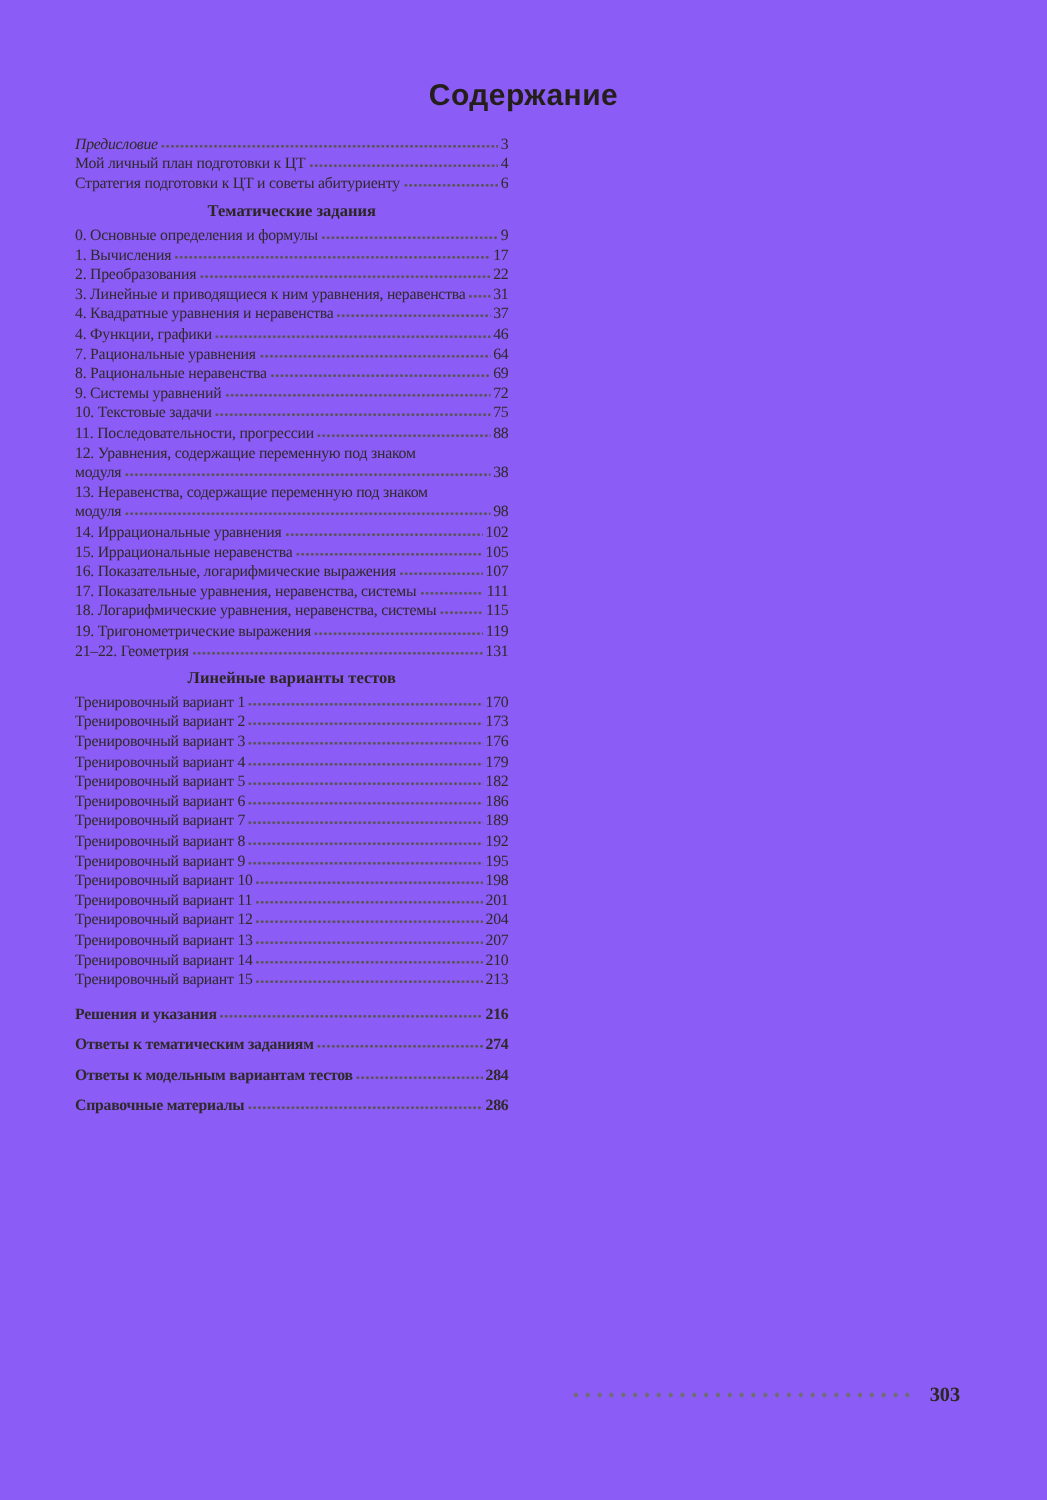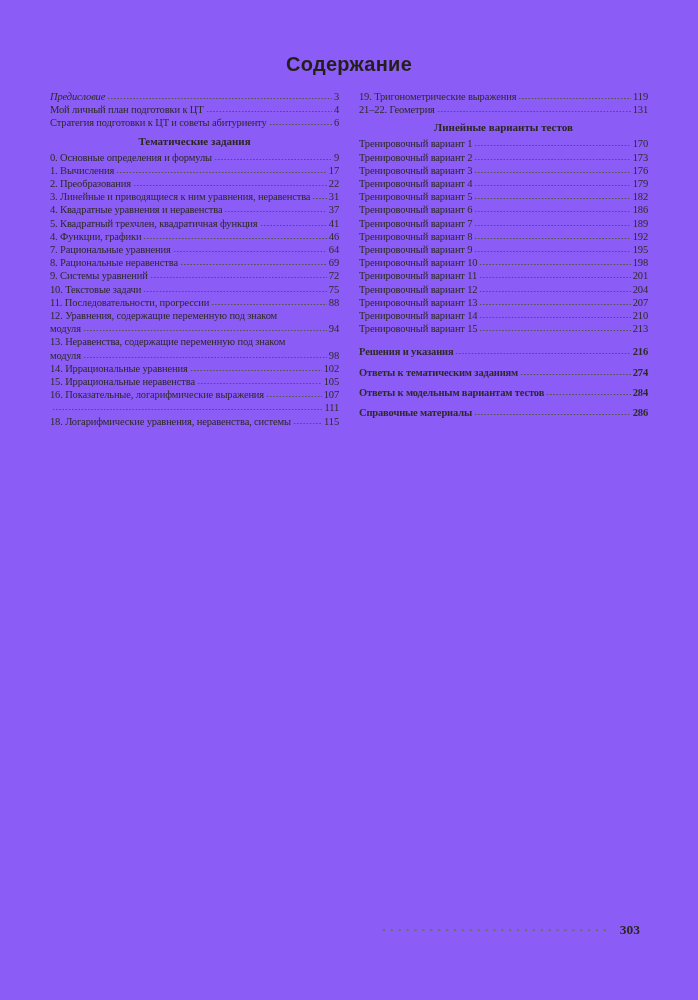--- a/index.html
+++ b/index.html
@@ -27,21 +27,21 @@
     letter-spacing: 0.3px;
     color: #241f1b;
     line-height: 24px;
   }
   .content {
     width: 598px;
     margin: 14px auto 0;
   }
   .columns {
     display: flex;
-    gap: 20px;
+    flex-direction: column;
   }
   .col {
     flex: 0 0 289px;
     width: 289px;
   }
   .toc-line {
     display: flex;
     align-items: baseline;
     font-size: 10.5px;
     line-height: 13.2px;
@@ -164,25 +164,20 @@
               <span class="leader"></span>
               <span class="page-num">31</span>
             </div>
 
             <div class="toc-line">
               <span class="entry-text">4. Квадратные уравнения и неравенства</span>
               <span class="leader"></span>
               <span class="page-num">37</span>
             </div>
 
-            <div class="toc-line">
-              <span class="entry-text">5. Квадратный трехчлен, квадратичная функция</span>
-              <span class="leader"></span>
-              <span class="page-num">41</span>
-            </div>
 
             <div class="toc-line">
               <span class="entry-text">4. Функции, графики</span>
               <span class="leader"></span>
               <span class="page-num">46</span>
             </div>
 
             <div class="toc-line">
               <span class="entry-text">7. Рациональные уравнения</span>
               <span class="leader"></span>
@@ -214,21 +209,21 @@
             </div>
 
             <div class="toc-line">
               <span class="entry-text">12. Уравнения, содержащие переменную под знаком</span>
 
             </div>
 
             <div class="toc-line">
               <span class="entry-text">модуля</span>
               <span class="leader"></span>
-              <span class="page-num">94</span>
+              <span class="page-num">38</span>
             </div>
 
             <div class="toc-line">
               <span class="entry-text">13. Неравенства, содержащие переменную под знаком</span>
 
             </div>
 
             <div class="toc-line">
               <span class="entry-text">модуля</span>
               <span class="leader"></span>
@@ -247,20 +242,21 @@
               <span class="page-num">105</span>
             </div>
 
             <div class="toc-line">
               <span class="entry-text">16. Показательные, логарифмические выражения</span>
               <span class="leader"></span>
               <span class="page-num">107</span>
             </div>
 
             <div class="toc-line">
+              <span class="entry-text">17. Показательные уравнения, неравенства, системы</span>
               <span class="leader"></span>
               <span class="page-num">111</span>
             </div>
 
             <div class="toc-line">
               <span class="entry-text">18. Логарифмические уравнения, неравенства, системы</span>
               <span class="leader"></span>
               <span class="page-num">115</span>
             </div>
           </div>

